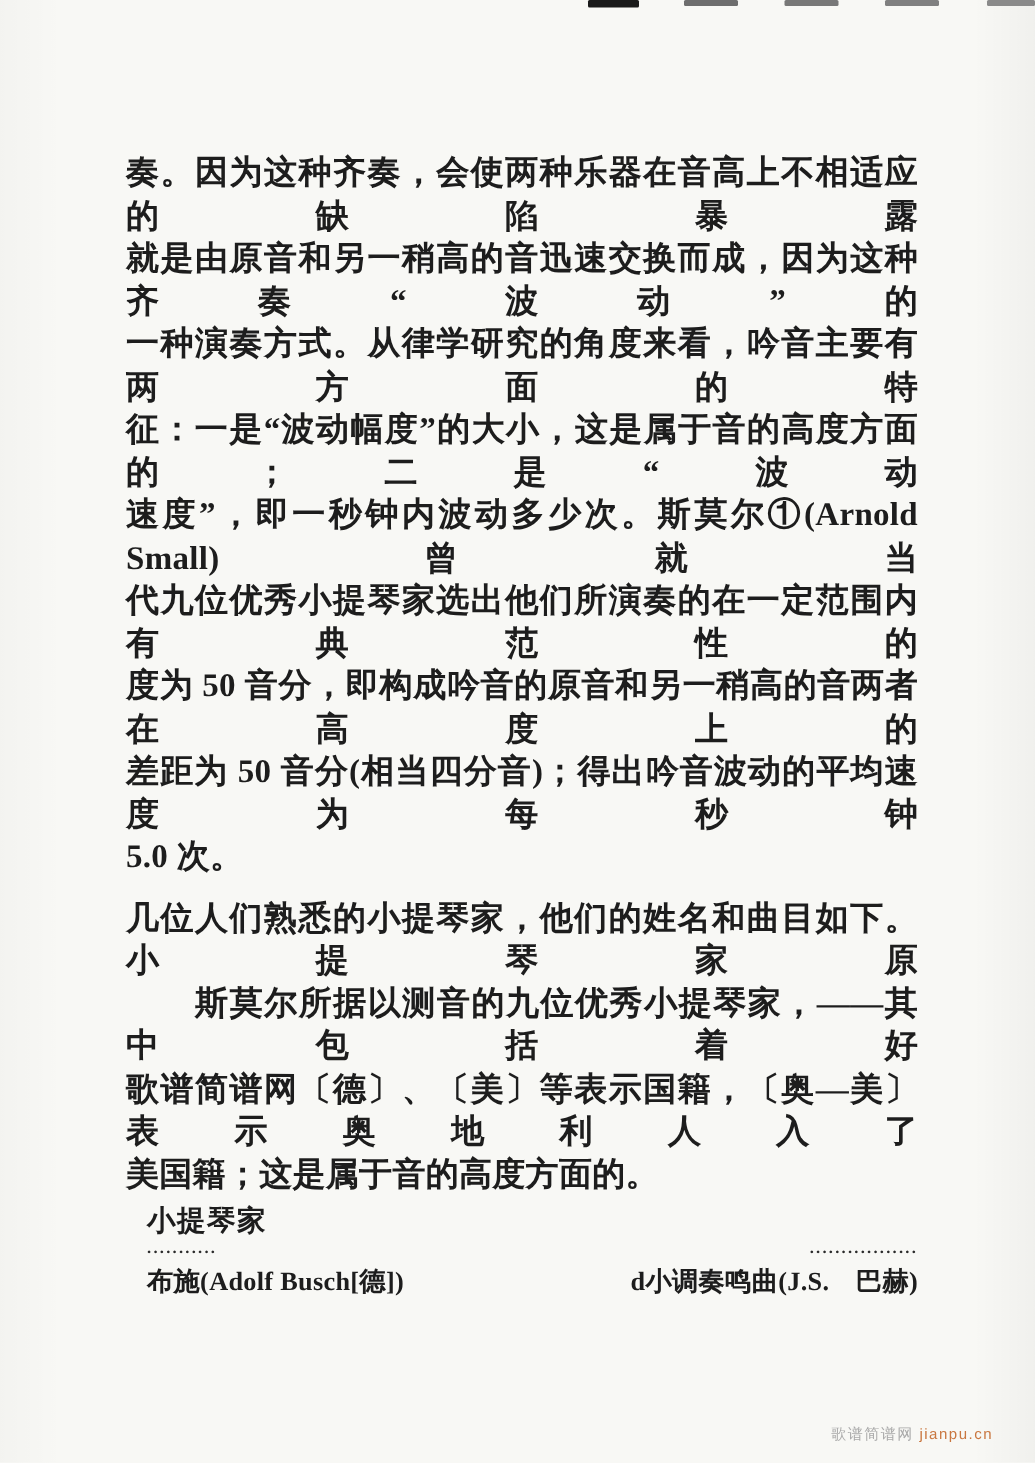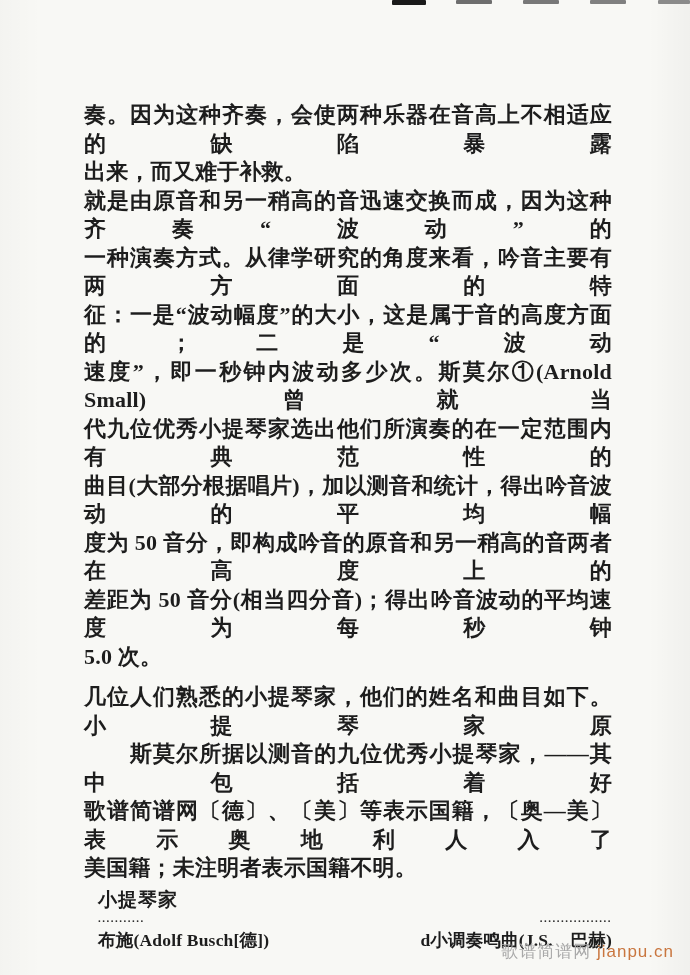--- a/index.html
+++ b/index.html
@@ -35,59 +35,57 @@
   .vtable{margin-top:2px;}
   .thead{display:flex;justify-content:space-between;align-items:flex-end;
     padding-left:14px;height:28px;}
   .thead .hcell{font-size:19px;font-weight:700;letter-spacing:1px;}
   .dotrow{display:flex;justify-content:space-between;padding-left:14px;height:16px;}
   .dots{font-size:11px;letter-spacing:1.5px;color:#2a2a2a;font-weight:700;line-height:10px;}
   .trow{display:flex;justify-content:space-between;line-height:23px;padding-left:14px;}
   .tcell{font-size:17.5px;font-weight:600;letter-spacing:0.2px;white-space:pre;}
   .tcell.right{text-align:right;}
 
-  .watermark{position:absolute;right:16px;bottom:12px;font-size:17px;
+  .watermark{position:absolute;right:28px;bottom:12px;font-size:10px;
     font-family:"Liberation Sans","DejaVu Sans",sans-serif;letter-spacing:1px;}
   .watermark .wm-gray{color:#a9a9a9;}
   .watermark .wm-site{color:#c9763f;}
 </style>
 </head>
 <body>
 
 <div class="scan-shade"></div>
 
 <div class="edge-mark m1"></div>
 <div class="edge-mark m2"></div>
 <div class="edge-mark m3"></div>
 <div class="edge-mark m4"></div>
 <div class="edge-mark m5"></div>
 
 <div class="content">
 
   <div id="body-text">
       <div class="para">
         <div class="bline">奏。因为这种齐奏，会使两种乐器在音高上不相适应的缺陷暴露</div>
-        <div class="bline last">出来，而又难于补救。</div>
       </div>
       <div class="para">
         <div class="bline">就是由原音和另一稍高的音迅速交换而成，因为这种齐奏“波动”的</div>
         <div class="bline">一种演奏方式。从律学研究的角度来看，吟音主要有两方面的特</div>
         <div class="bline">征：一是“波动幅度”的大小，这是属于音的高度方面的；二是“波动</div>
         <div class="bline">速度”，即一秒钟内波动多少次。斯莫尔①(Arnold Small) 曾就当</div>
         <div class="bline">代九位优秀小提琴家选出他们所演奏的在一定范围内有典范性的</div>
-        <div class="bline">曲目(大部分根据唱片)，加以测音和统计，得出吟音波动的平均幅</div>
         <div class="bline">度为 50 音分，即构成吟音的原音和另一稍高的音两者在高度上的</div>
         <div class="bline">差距为 50 音分(相当四分音)；得出吟音波动的平均速度为每秒钟</div>
         <div class="bline last">5.0 次。</div>
       </div>
       <div class="para p3">
         <div class="bline">几位人们熟悉的小提琴家，他们的姓名和曲目如下。小提琴家原</div>
         <div class="bline">　　斯莫尔所据以测音的九位优秀小提琴家，——其中包括着好</div>
         <div class="bline">歌谱简谱网〔德〕、〔美〕等表示国籍，〔奥—美〕表示奥地利人入了</div>
-        <div class="bline last">美国籍；未注明者表示国籍不明。</div>
+        <div class="bline last">美国籍；这是属于音的高度方面的。</div>
       </div>
     </div>
 
   <div class="vtable">
     <div class="thead">
       <span class="hcell">小提琴家</span>
     </div>
     <div class="dotrow">
       <span class="dots">...........</span>
       <span class="dots">.................</span>

